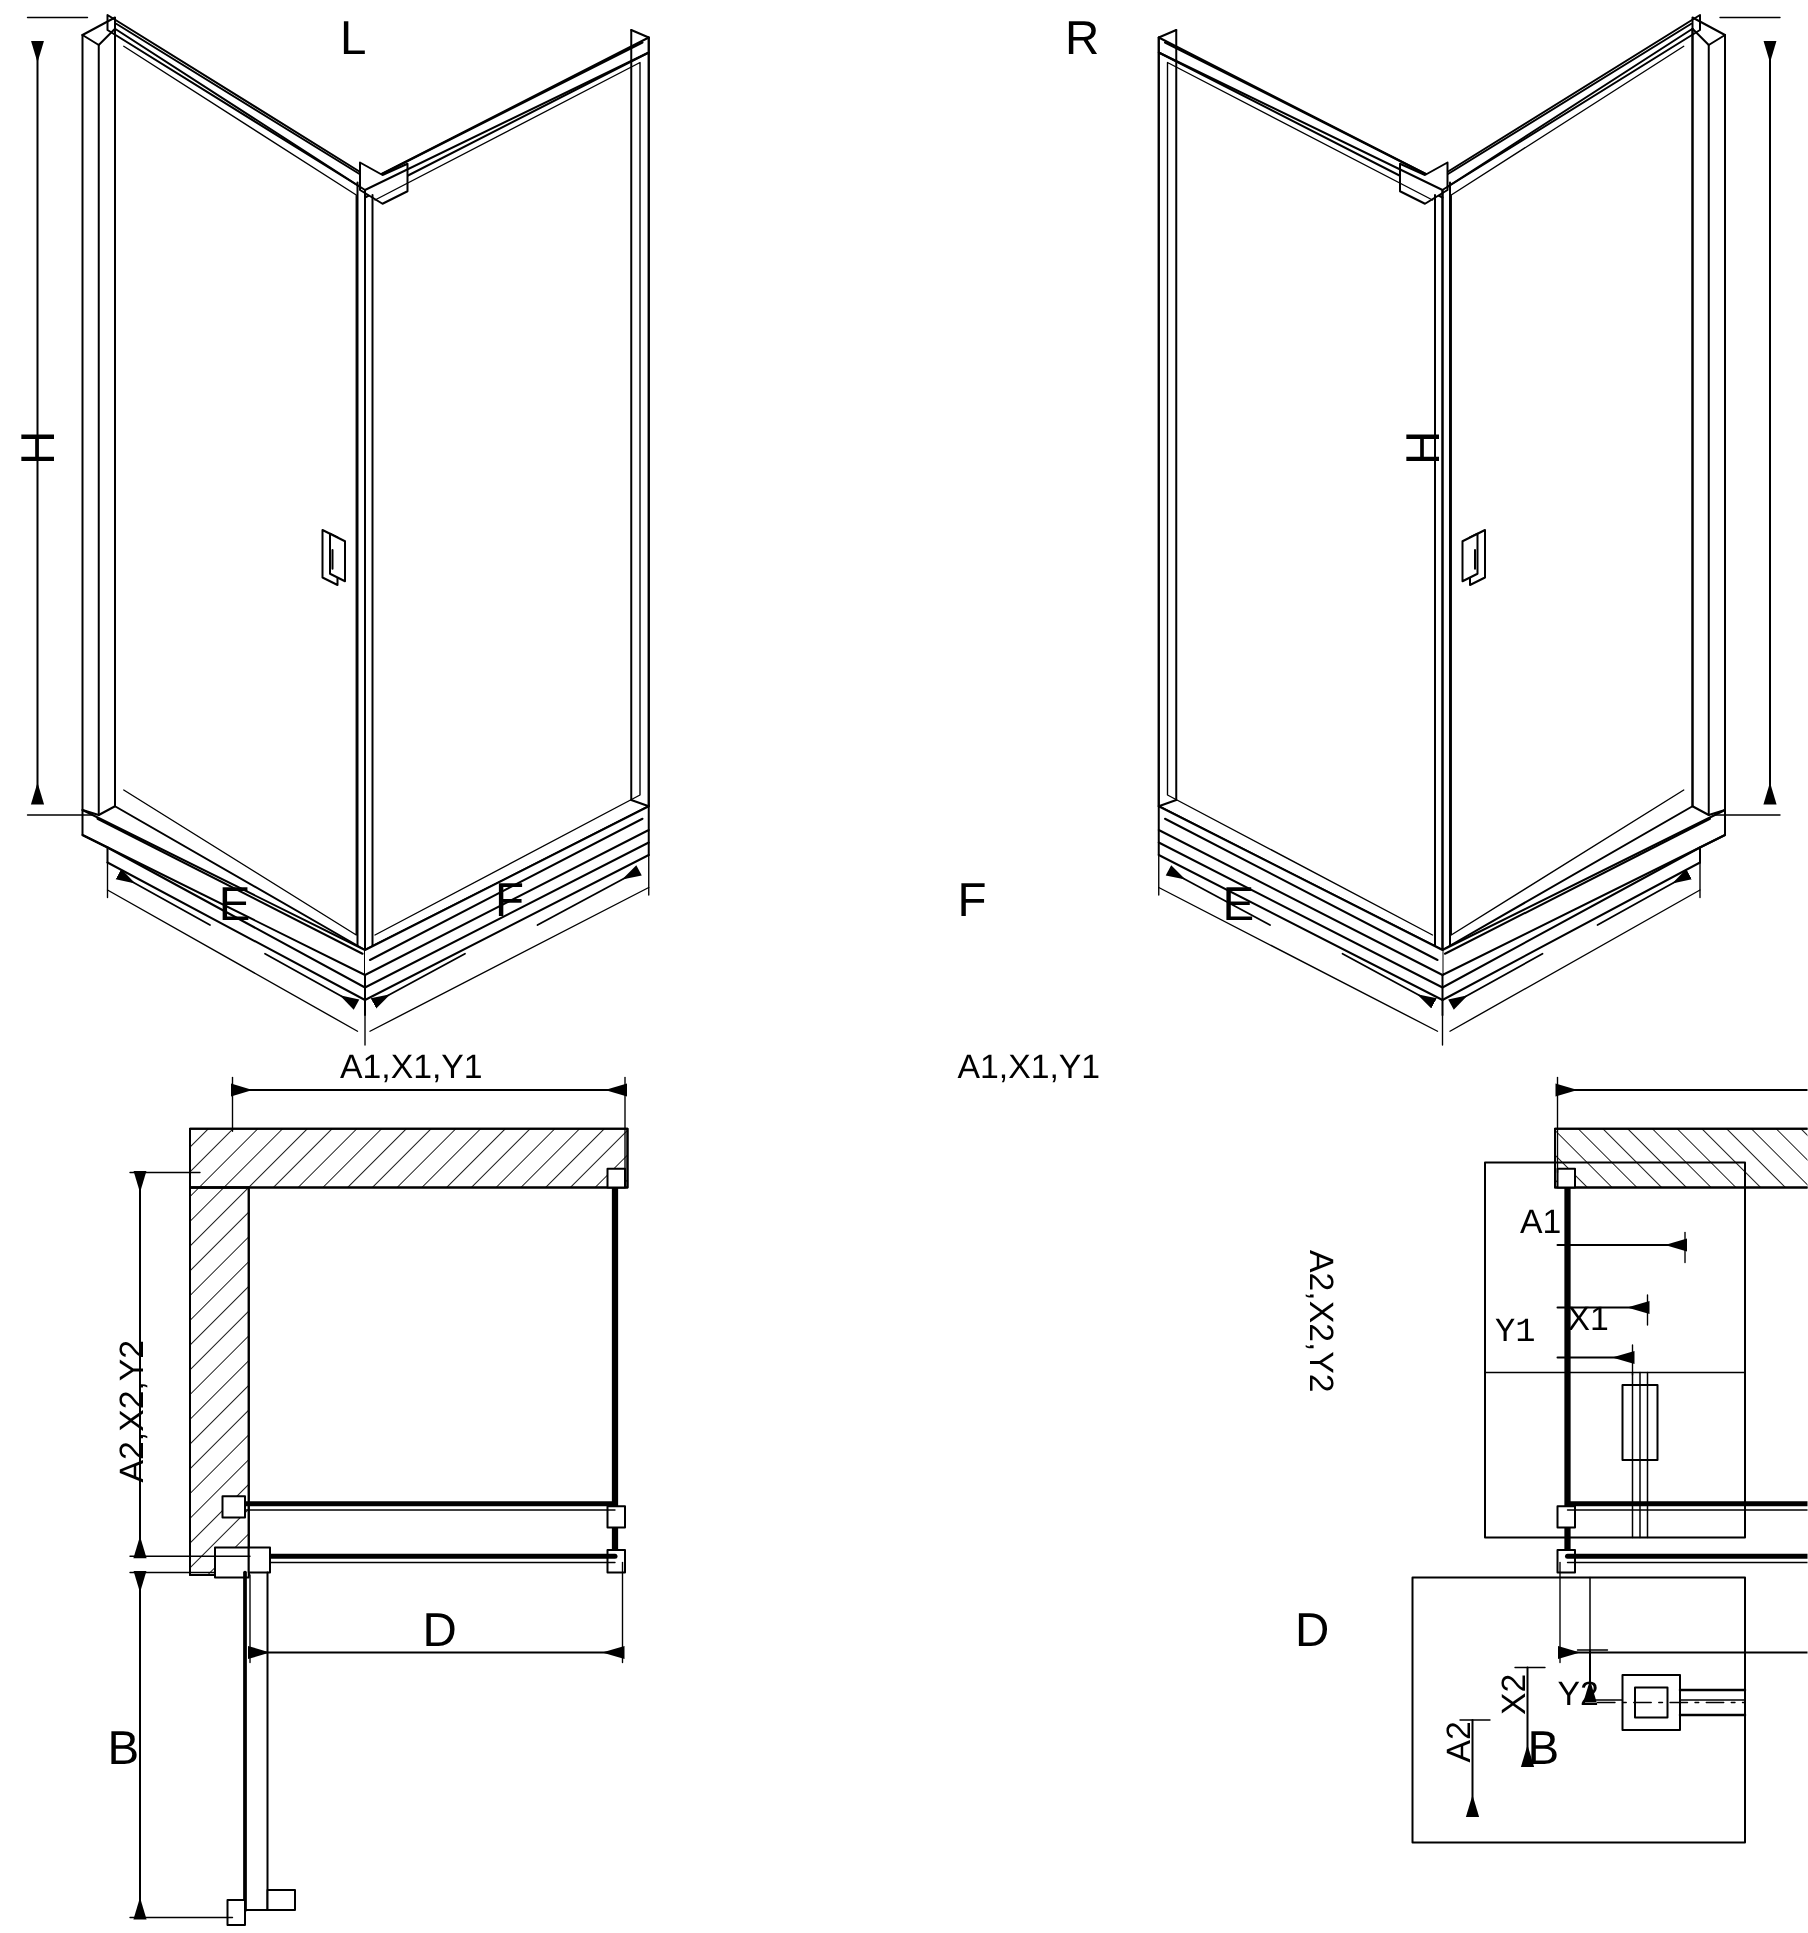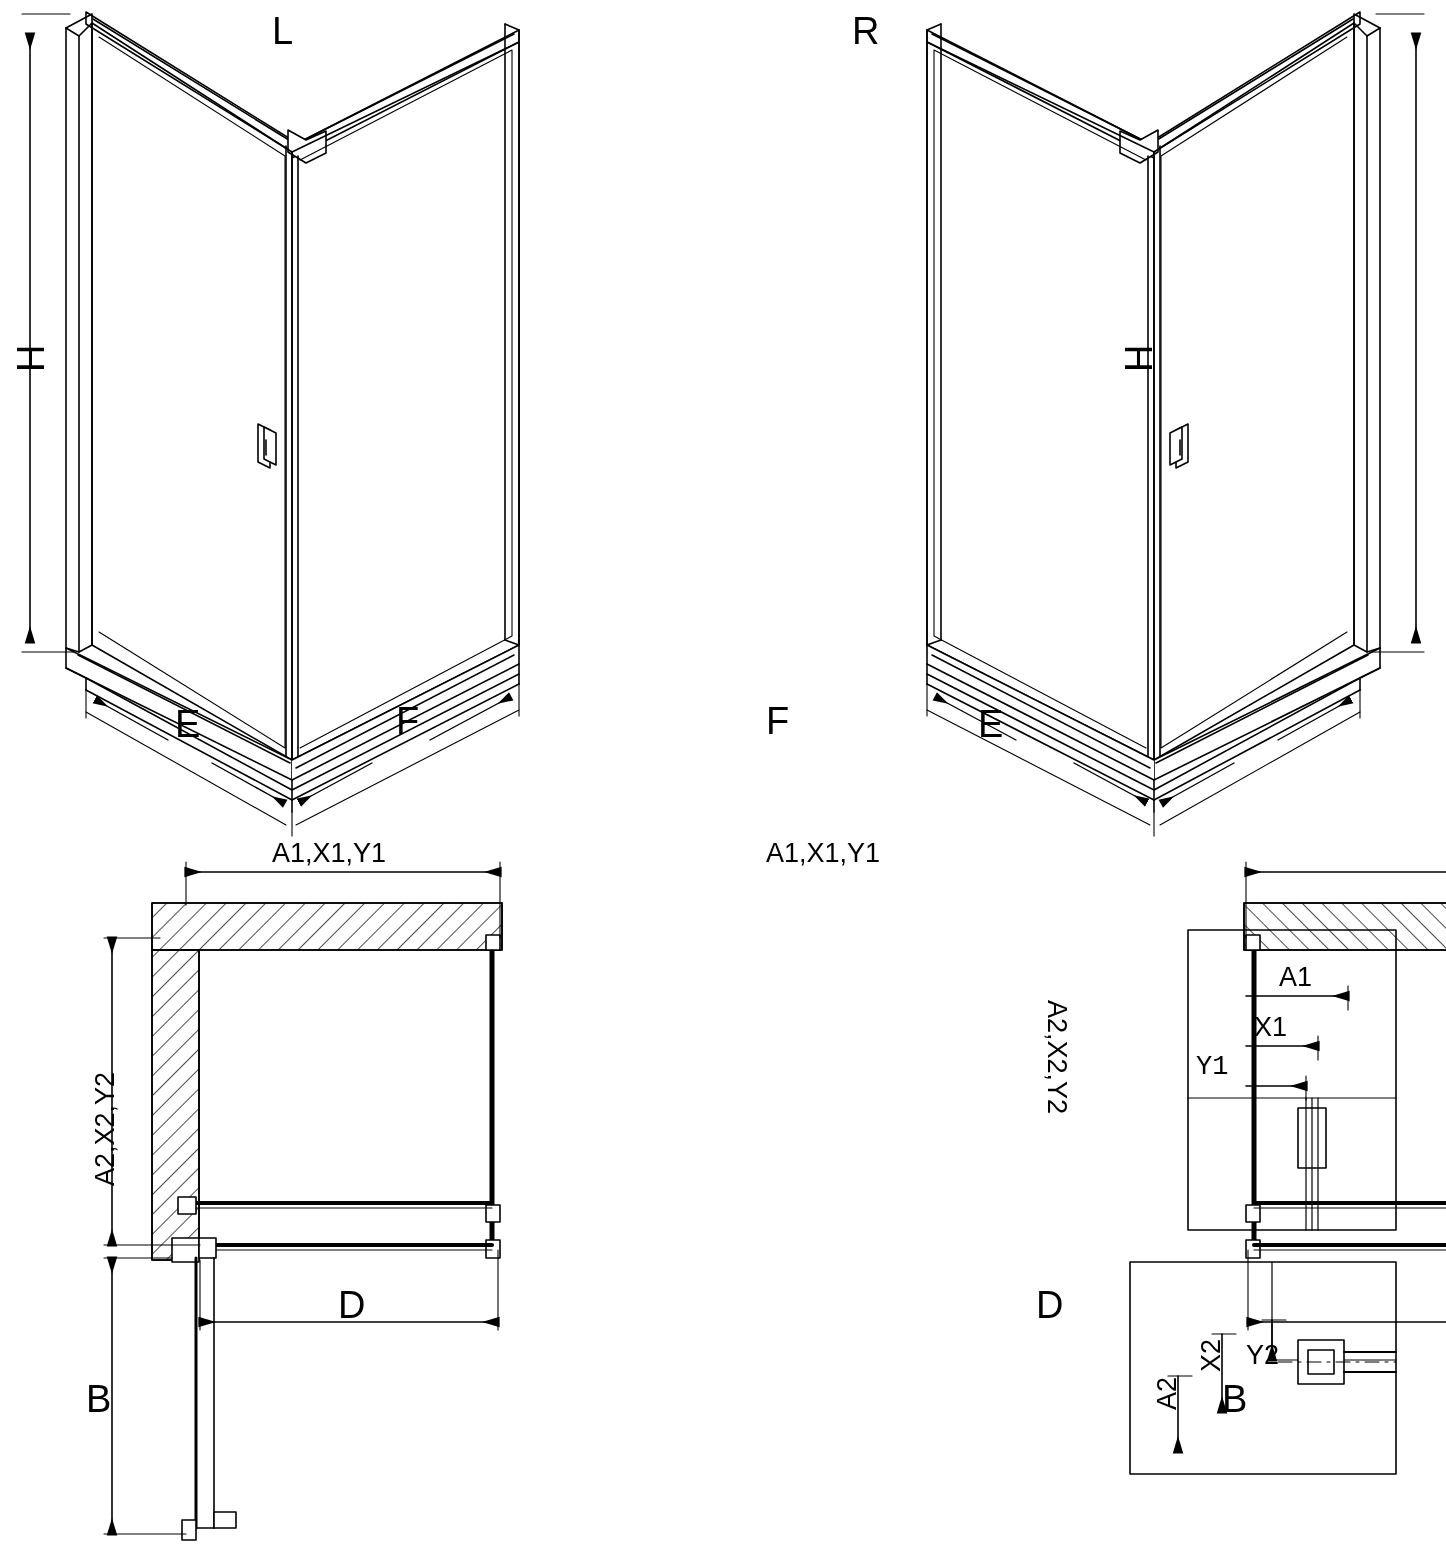--- a/index.html
+++ b/index.html
@@ -279,21 +279,21 @@
 
 <div class="lbl mid rot90" style="left:90px;top:1186px;">A2,X2,Y2</div>
 <div class="lbl mid rot90cw" style="left:1072px;top:1000px;">A2,X2,Y2</div>
 
 <div class="lbl big" style="left:338px;top:1284px;">D</div>
 <div class="lbl big" style="left:1036px;top:1284px;">D</div>
 
 <div class="lbl big" style="left:86px;top:1378px;">B</div>
 <div class="lbl big" style="left:1222px;top:1378px;">B</div>
 
-<div class="lbl mid" style="left:1279px;top:962px;">A1</div>
-<div class="lbl mid" style="left:1254px;top:1012px;">X1</div>
+<div class="lbl mid" style="left:1216px;top:962px;">A1</div>
+<div class="lbl mid" style="left:1254px;top:1040px;">X1</div>
 <div class="lbl mid" style="left:1196px;top:1052px;font-family:Liberation Mono, monospace;">Y1</div>
 
 <div class="lbl mid rot90" style="left:1152px;top:1410px;">A2</div>
 <div class="lbl mid rot90" style="left:1196px;top:1372px;">X2</div>
 <div class="lbl mid" style="left:1246px;top:1340px;">Y2</div>
 
 </div>
 
 </body></html>

